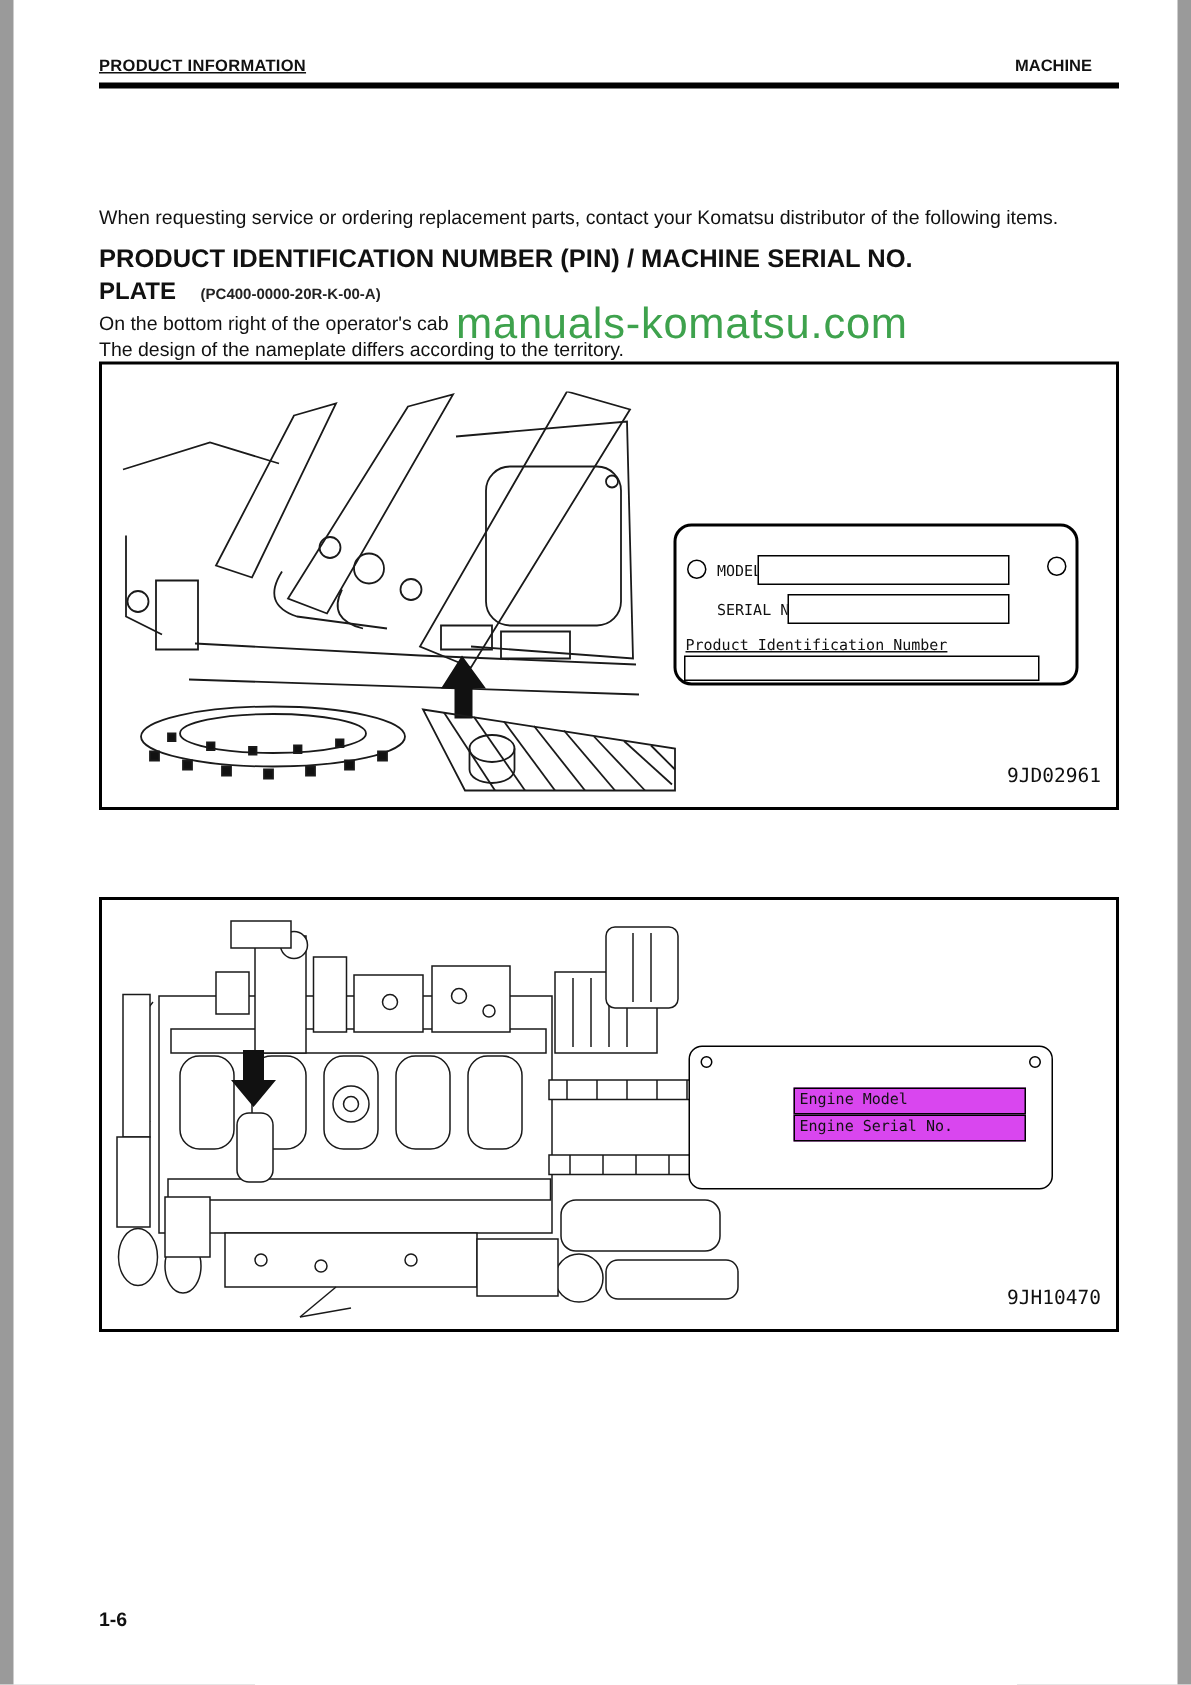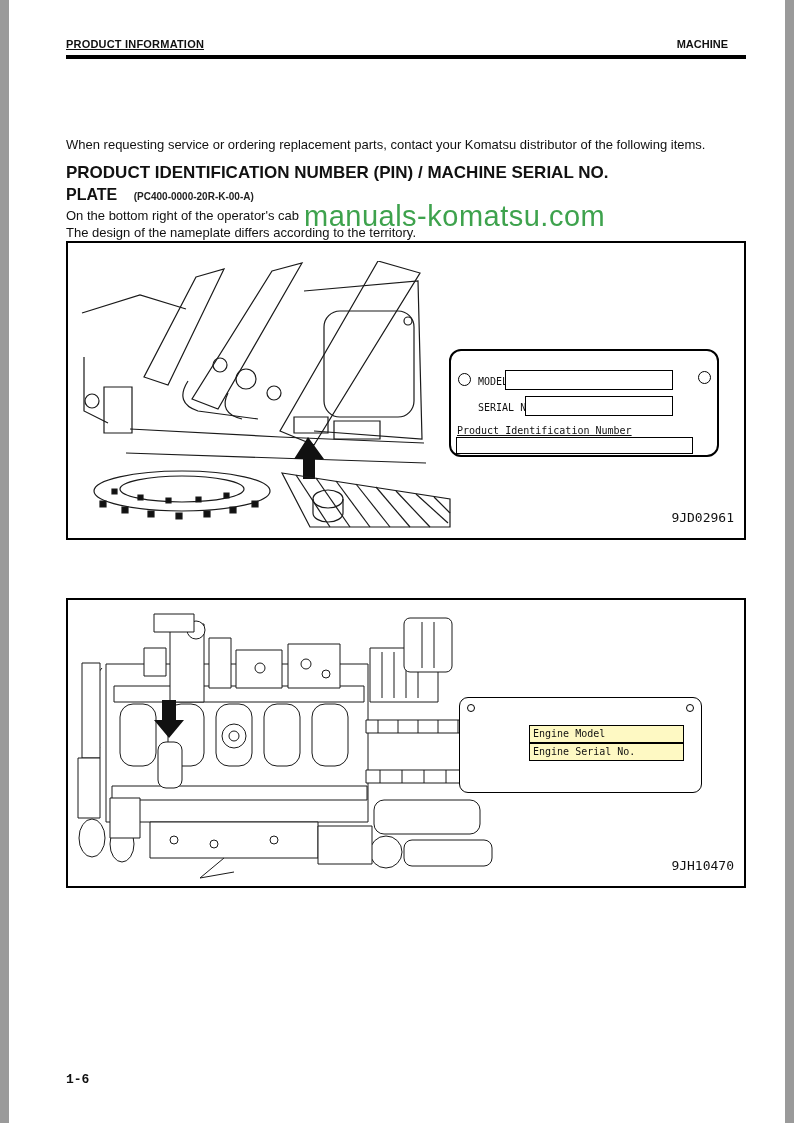--- a/index.html
+++ b/index.html
@@ -68,30 +68,30 @@
   .eng-plate {
     position:absolute; left:391px; top:97px; width:243px; height:96px;
     border:1.5px solid #000; border-radius:9px; background:#fff;
   }
   .eng-hole { position:absolute; width:8px; height:8px; border:1.2px solid #000; border-radius:50%; }
   .eng-hole.h-left { left:7px; top:6px; }
   .eng-hole.h-right { left:226px; top:6px; }
   .eng-row {
     position:absolute; left:69px; width:155px; height:18px; border:1.2px solid #000;
     font-family:"DejaVu Sans Mono", monospace; font-size:10px; line-height:16px;
-    padding-left:3px; background:#fef9c3; white-space:nowrap;
+    padding-left:3px; background:#d946ef; white-space:nowrap;
   }
   .eng-row.r1 { top:27px; }
   .eng-row.r2 { top:44.5px; }
 
   
   .sec2-row { position:absolute; left:57px; top:548px; }
   .sec2-body { position:absolute; left:57px; top:574px; font-size:13px; }
 
-  .footer-page { position:absolute; left:57px; top:1072px; font-size:13px; font-weight:bold;font-family:Liberation Mono, monospace; }
+  .footer-page { position:absolute; left:57px; top:1072px; font-size:13px; font-weight:bold; }
 
   svg.lineart { position:absolute; }
   svg.lineart * { vector-effect:non-scaling-stroke; }
 </style>
 </head>
 <body>
 
 <div class="page">
 
   <div class="hdr-left">PRODUCT INFORMATION</div>

